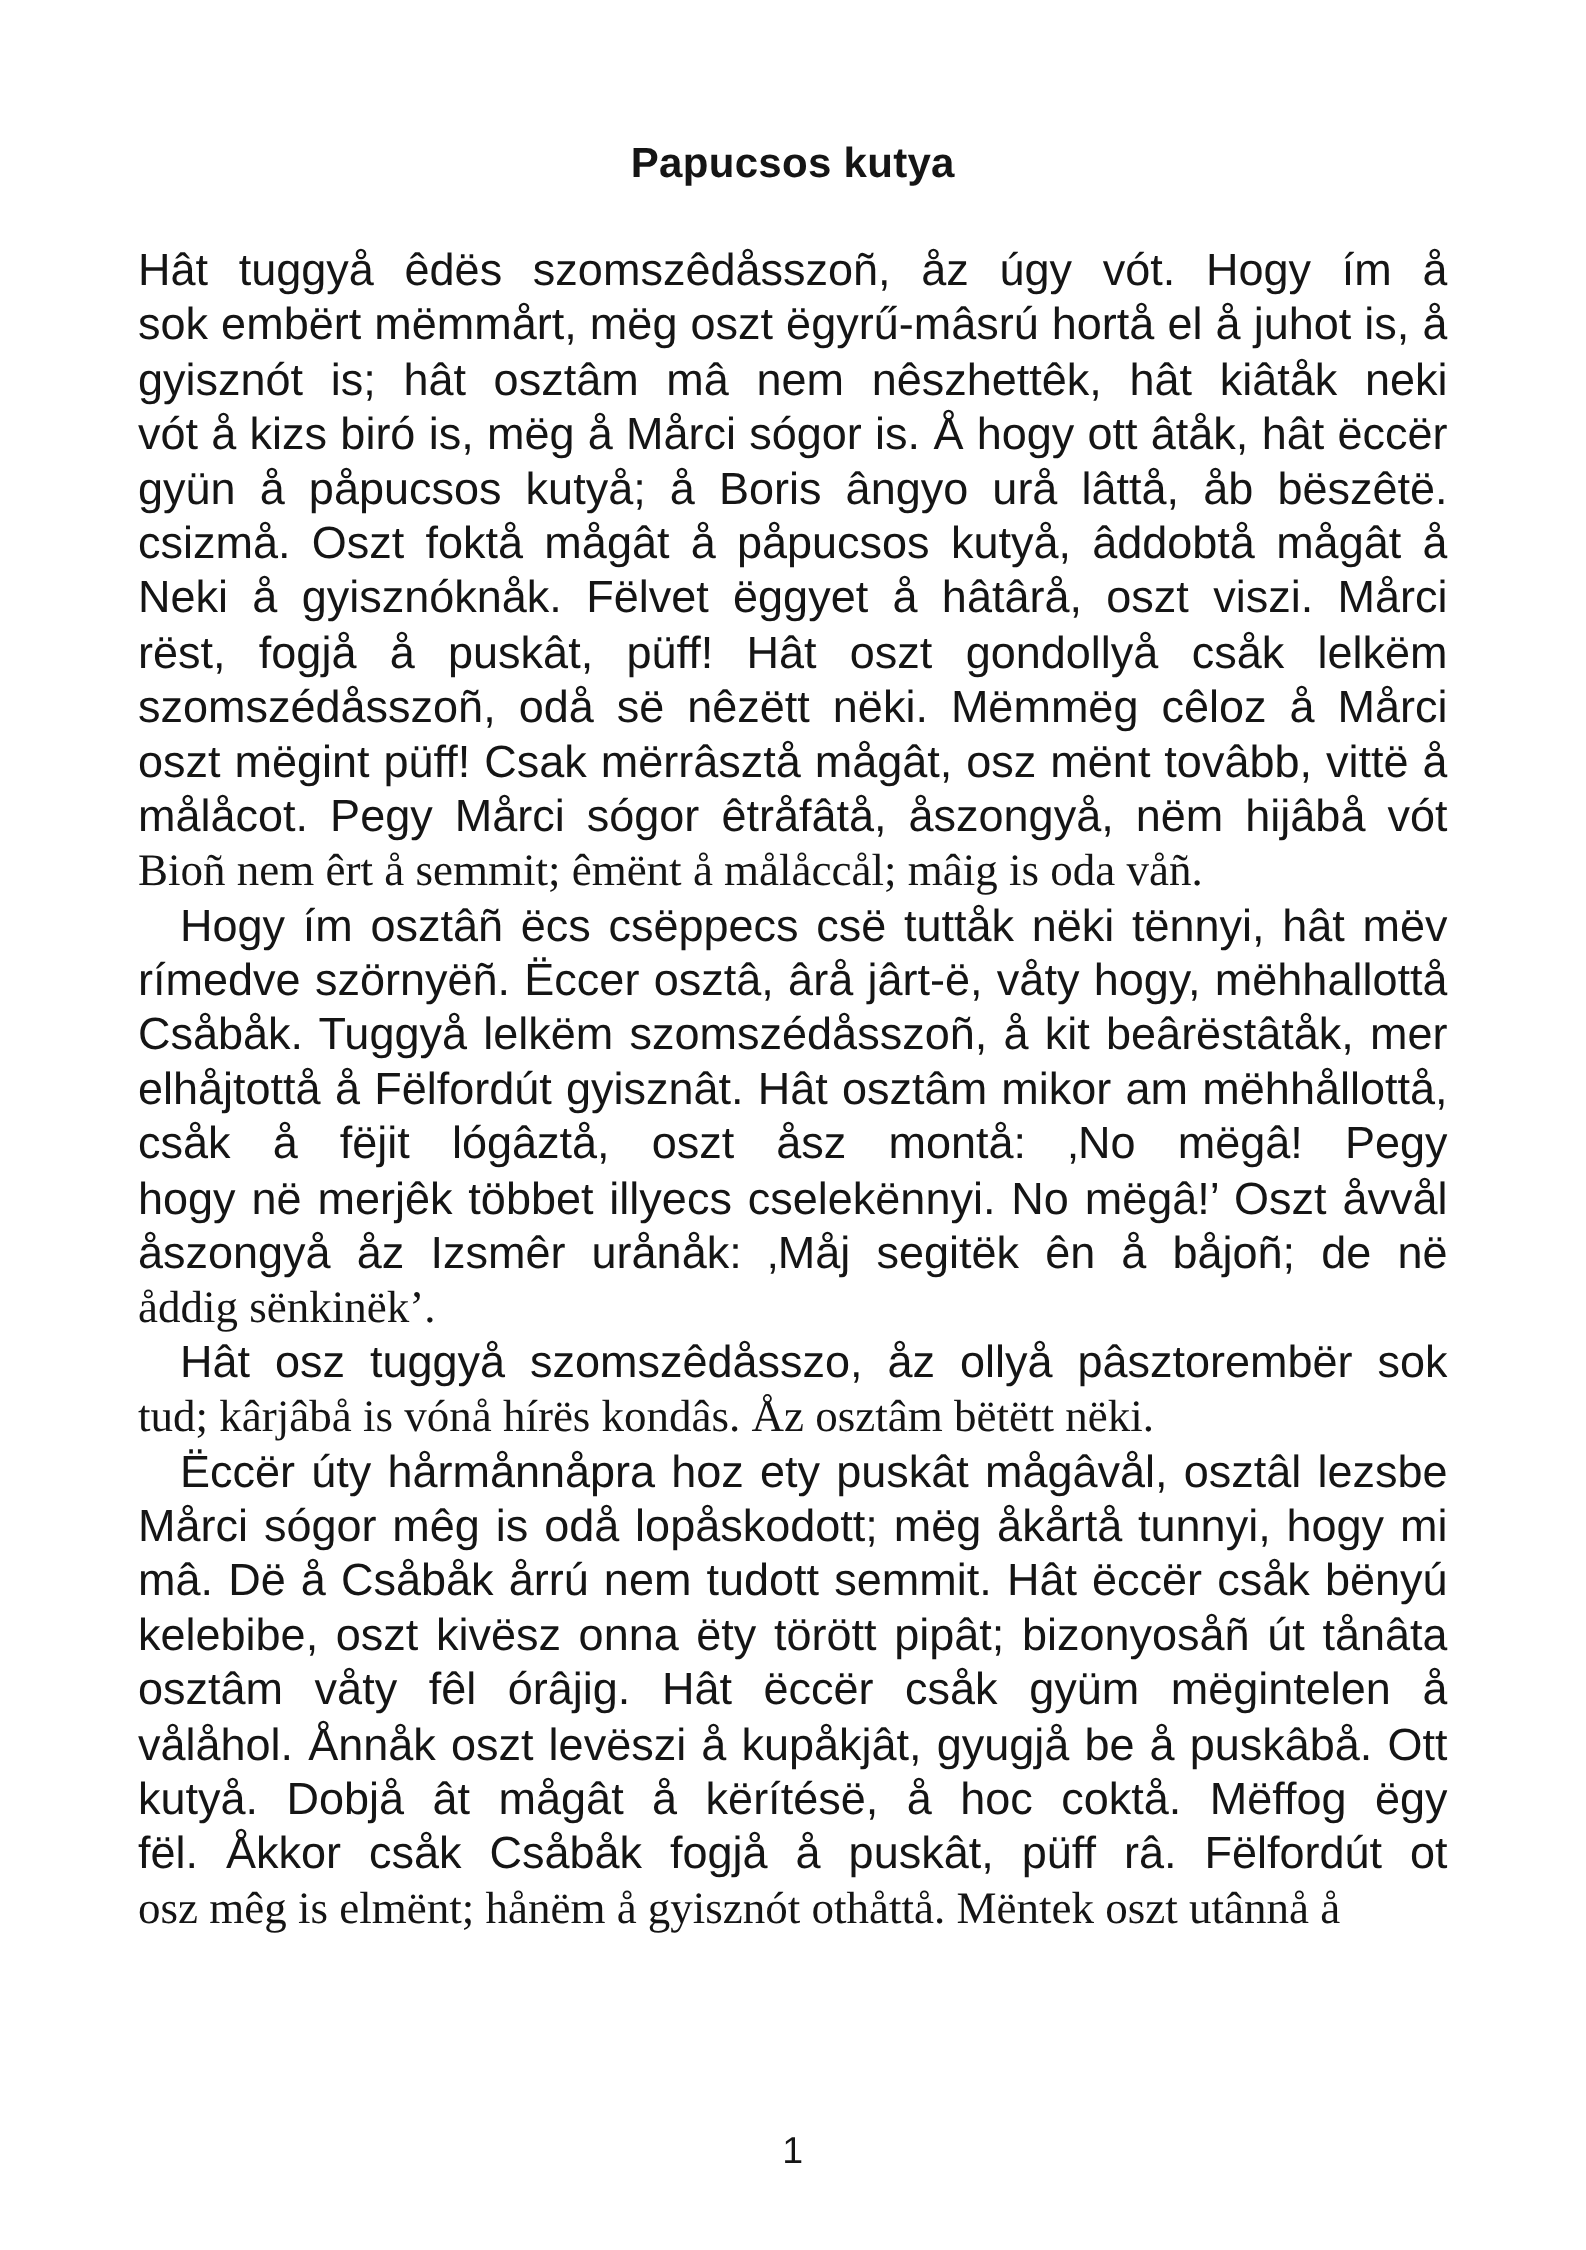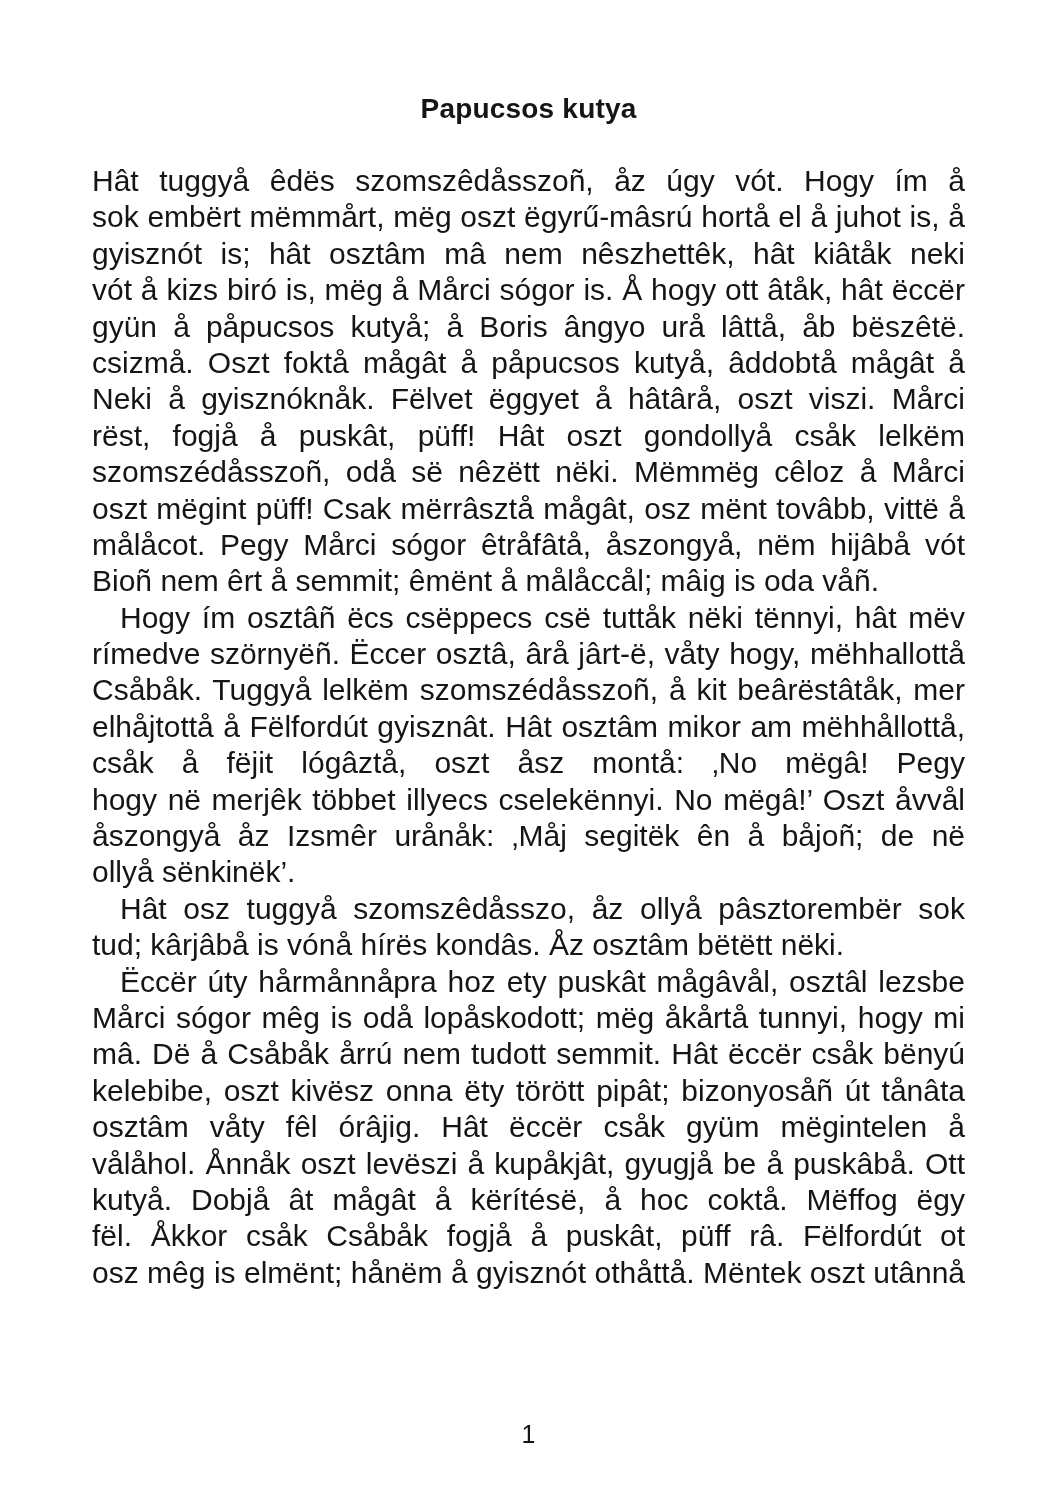--- a/index.html
+++ b/index.html
@@ -34,20 +34,21 @@
     line-height: 36.4px;
     text-align: justify;
     text-align-last: justify;
     text-justify: inter-word;
     white-space: normal;
     height: 36.4px;
     overflow: hidden;
   }
   .line.last {
     text-align-last: left;
+    font-family: Liberation Serif, serif;
   }
   .line.indent {
     text-indent: 28px;
   }
   .page-number {
     position: absolute;
     top: 1420px;
     left: 0;
     width: 100%;
     text-align: center;
@@ -72,21 +73,21 @@
       <div class="line">oszt mëgint püff! Csak mërrâsztå mågât, osz mënt tovâbb, vittë å</div>
       <div class="line">målåcot. Pegy Mårci sógor êtråfâtå, åszongyå, nëm hijâbå vót jâgër.</div>
       <div class="line last">Bioñ nem êrt å semmit; êmënt å målåccål; mâig is oda våñ.</div>
       <div class="line indent">Hogy ím osztâñ ëcs csëppecs csë tuttåk nëki tënnyi, hât mëv vótåk</div>
       <div class="line">rímedve szörnyëñ. Ëccer osztâ, ârå jârt-ë, våty hogy, mëhhallottå å</div>
       <div class="line">Csåbåk. Tuggyå lelkëm szomszédåsszoñ, å kit beârëstâtåk, mer hogy ím</div>
       <div class="line">elhåjtottå å Fëlfordút gyisznât. Hât osztâm mikor am mëhhållottå,</div>
       <div class="line">csåk å fëjit lógâztå, oszt åsz montå: ‚No mëgâ! Pegy mëmmontåm neki,</div>
       <div class="line">hogy në merjêk többet illyecs cselekënnyi. No mëgâ!’ Oszt åvvål</div>
       <div class="line">åszongyå åz Izsmêr urånåk: ‚Måj segitëk ên å båjoñ; de në szóllyonåk</div>
-      <div class="line last">ollyå sënkinëk’.</div>
+      <div class="line last">åddig sënkinëk’.</div>
       <div class="line indent">Hât osz tuggyå szomszêdåsszo, åz ollyå pâsztorembër sok mindënt</div>
       <div class="line last">tud; kârjâbå is vónå hírës kondâs. Åz osztâm bëtëtt nëki.</div>
       <div class="line indent">Ëccër úty hårmånnåpra hoz ety puskât mågâvål, osztâl lezsbe â odå å</div>
       <div class="line">Mårci sógor mêg is odå lopåskodott; mëg åkårtå tunnyi, hogy mi lëssz</div>
       <div class="line">mâ. Dë å Csåbåk årrú nem tudott semmit. Hât ëccër csåk bënyú å</div>
       <div class="line">kelebibe, oszt kivësz onna ëty törött pipât; bizonyosåñ út tånâta</div>
       <div class="line">osztâm våty fêl órâjig. Hât ëccër csåk gyüm mëgintelen å påpucsos</div>
       <div class="line">vålåhol. Ånnåk oszt levëszi å kupåkjât, gyugjå be å puskâbå. Ott ât</div>
       <div class="line">kutyå. Dobjå ât mågât å kërítésë, å hoc coktå. Mëffog ëgy gyisznót, veti</div>
       <div class="line">fël. Åkkor csåk Csåbåk fogjå å puskât, püff râ. Fëlfordút ot nyombå. Dë</div>

